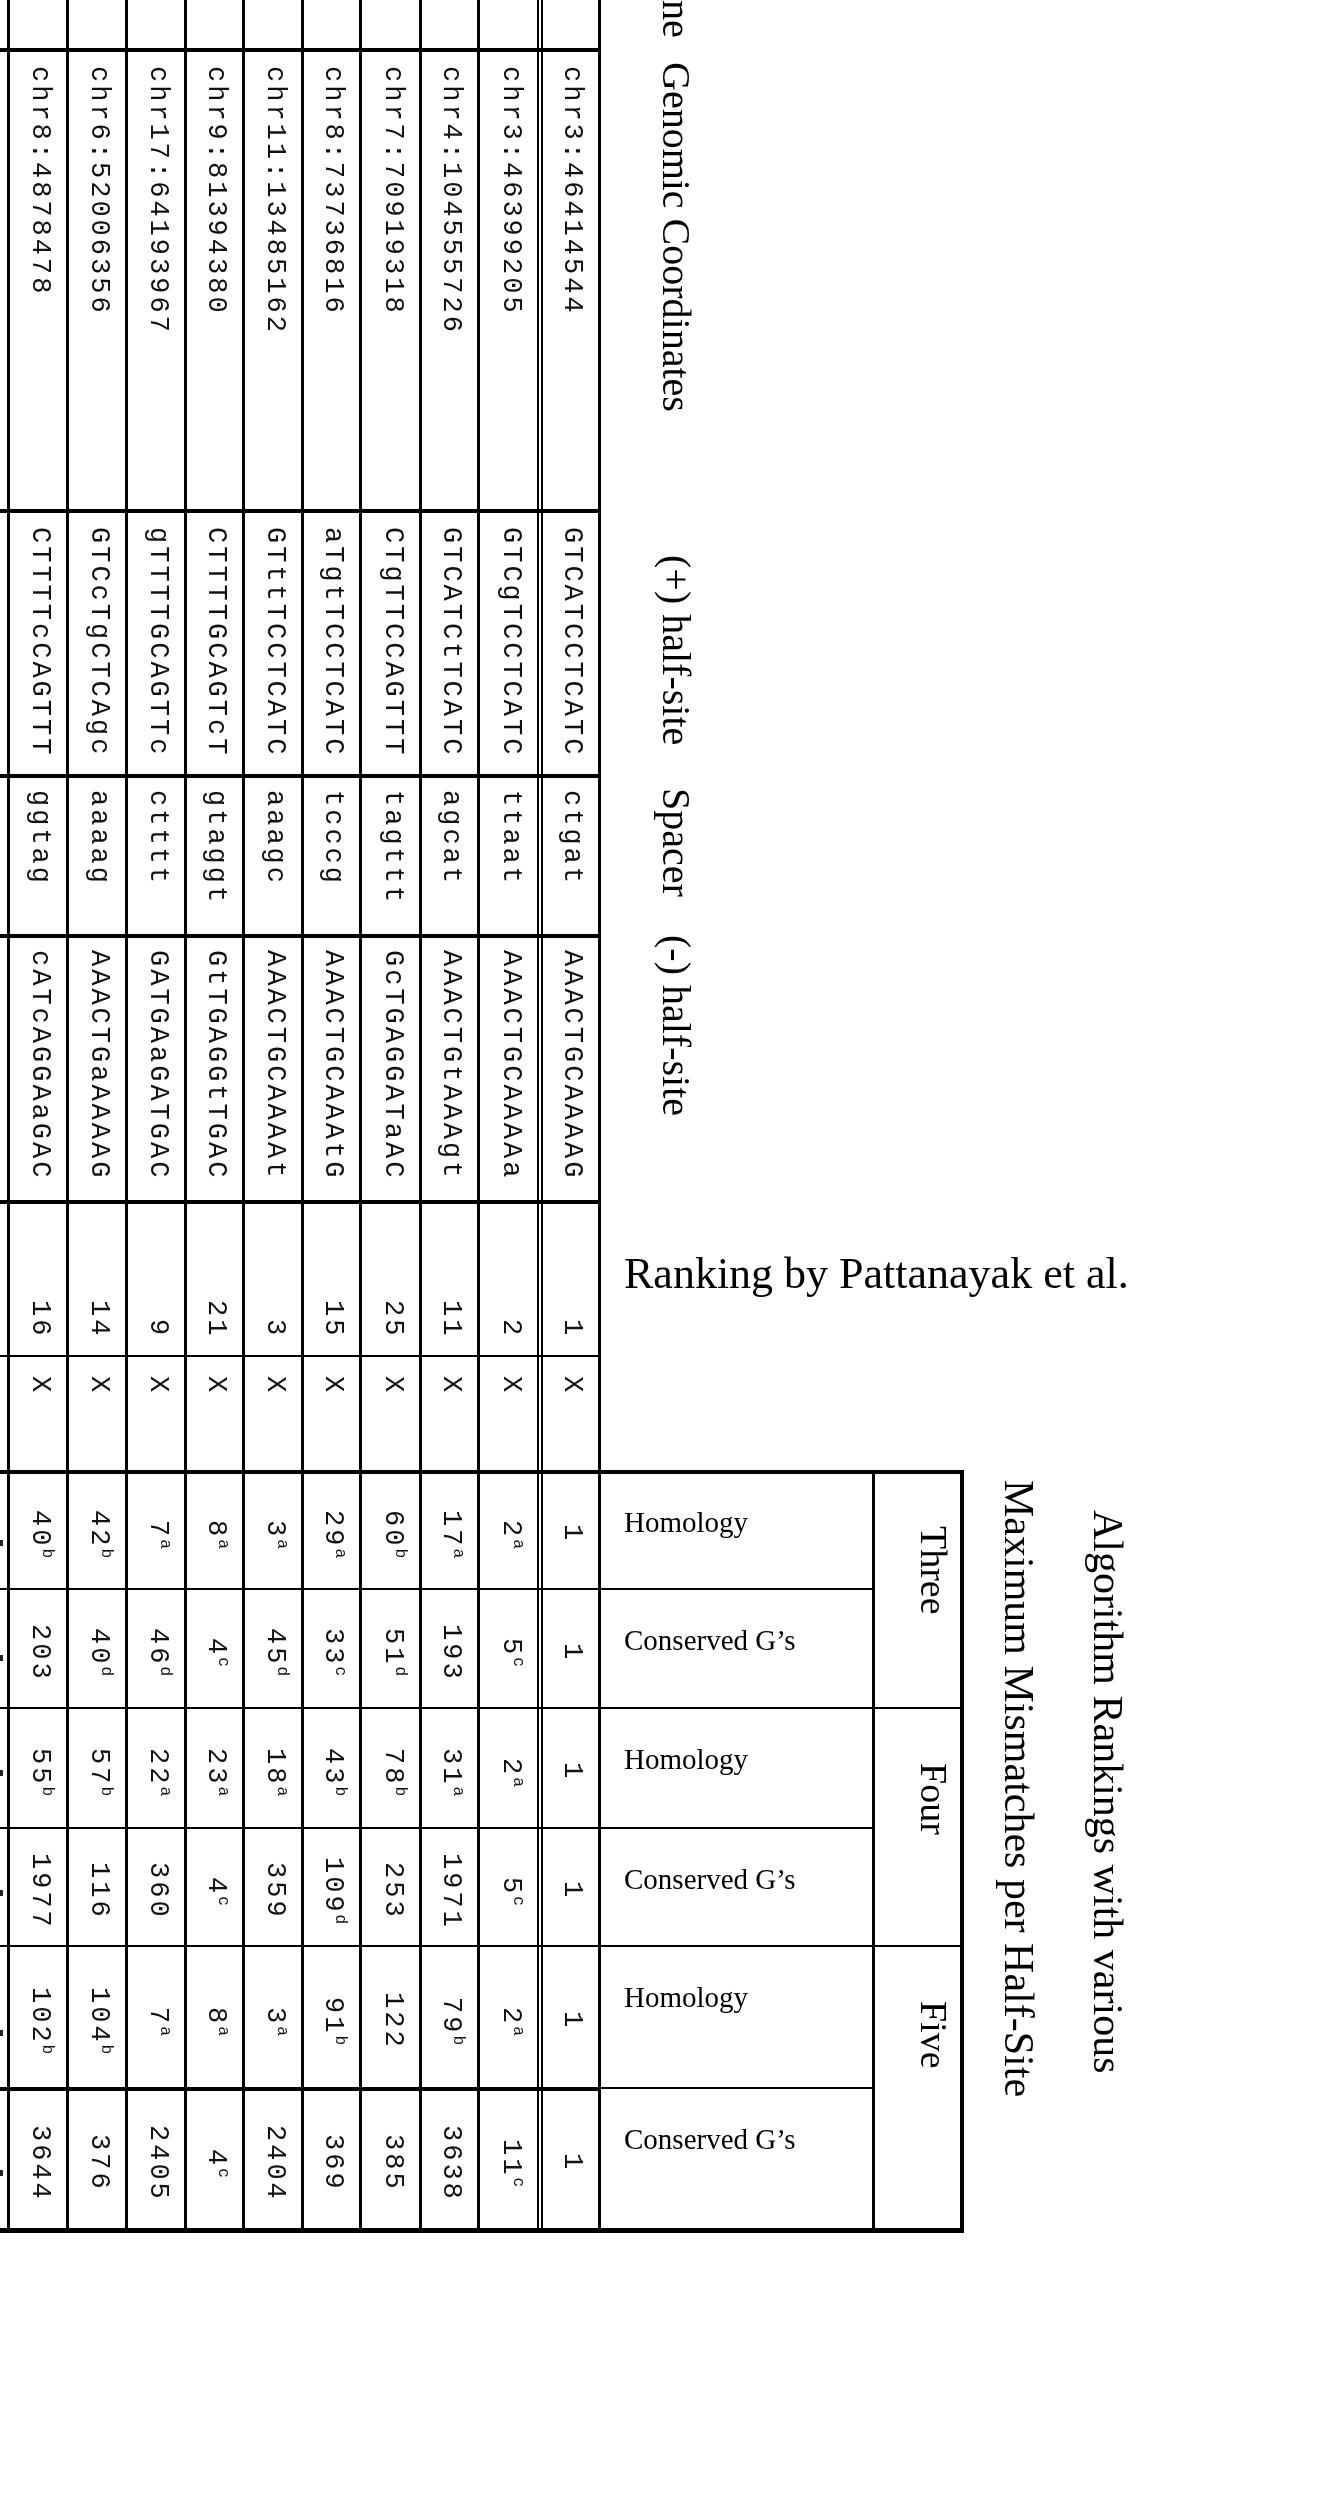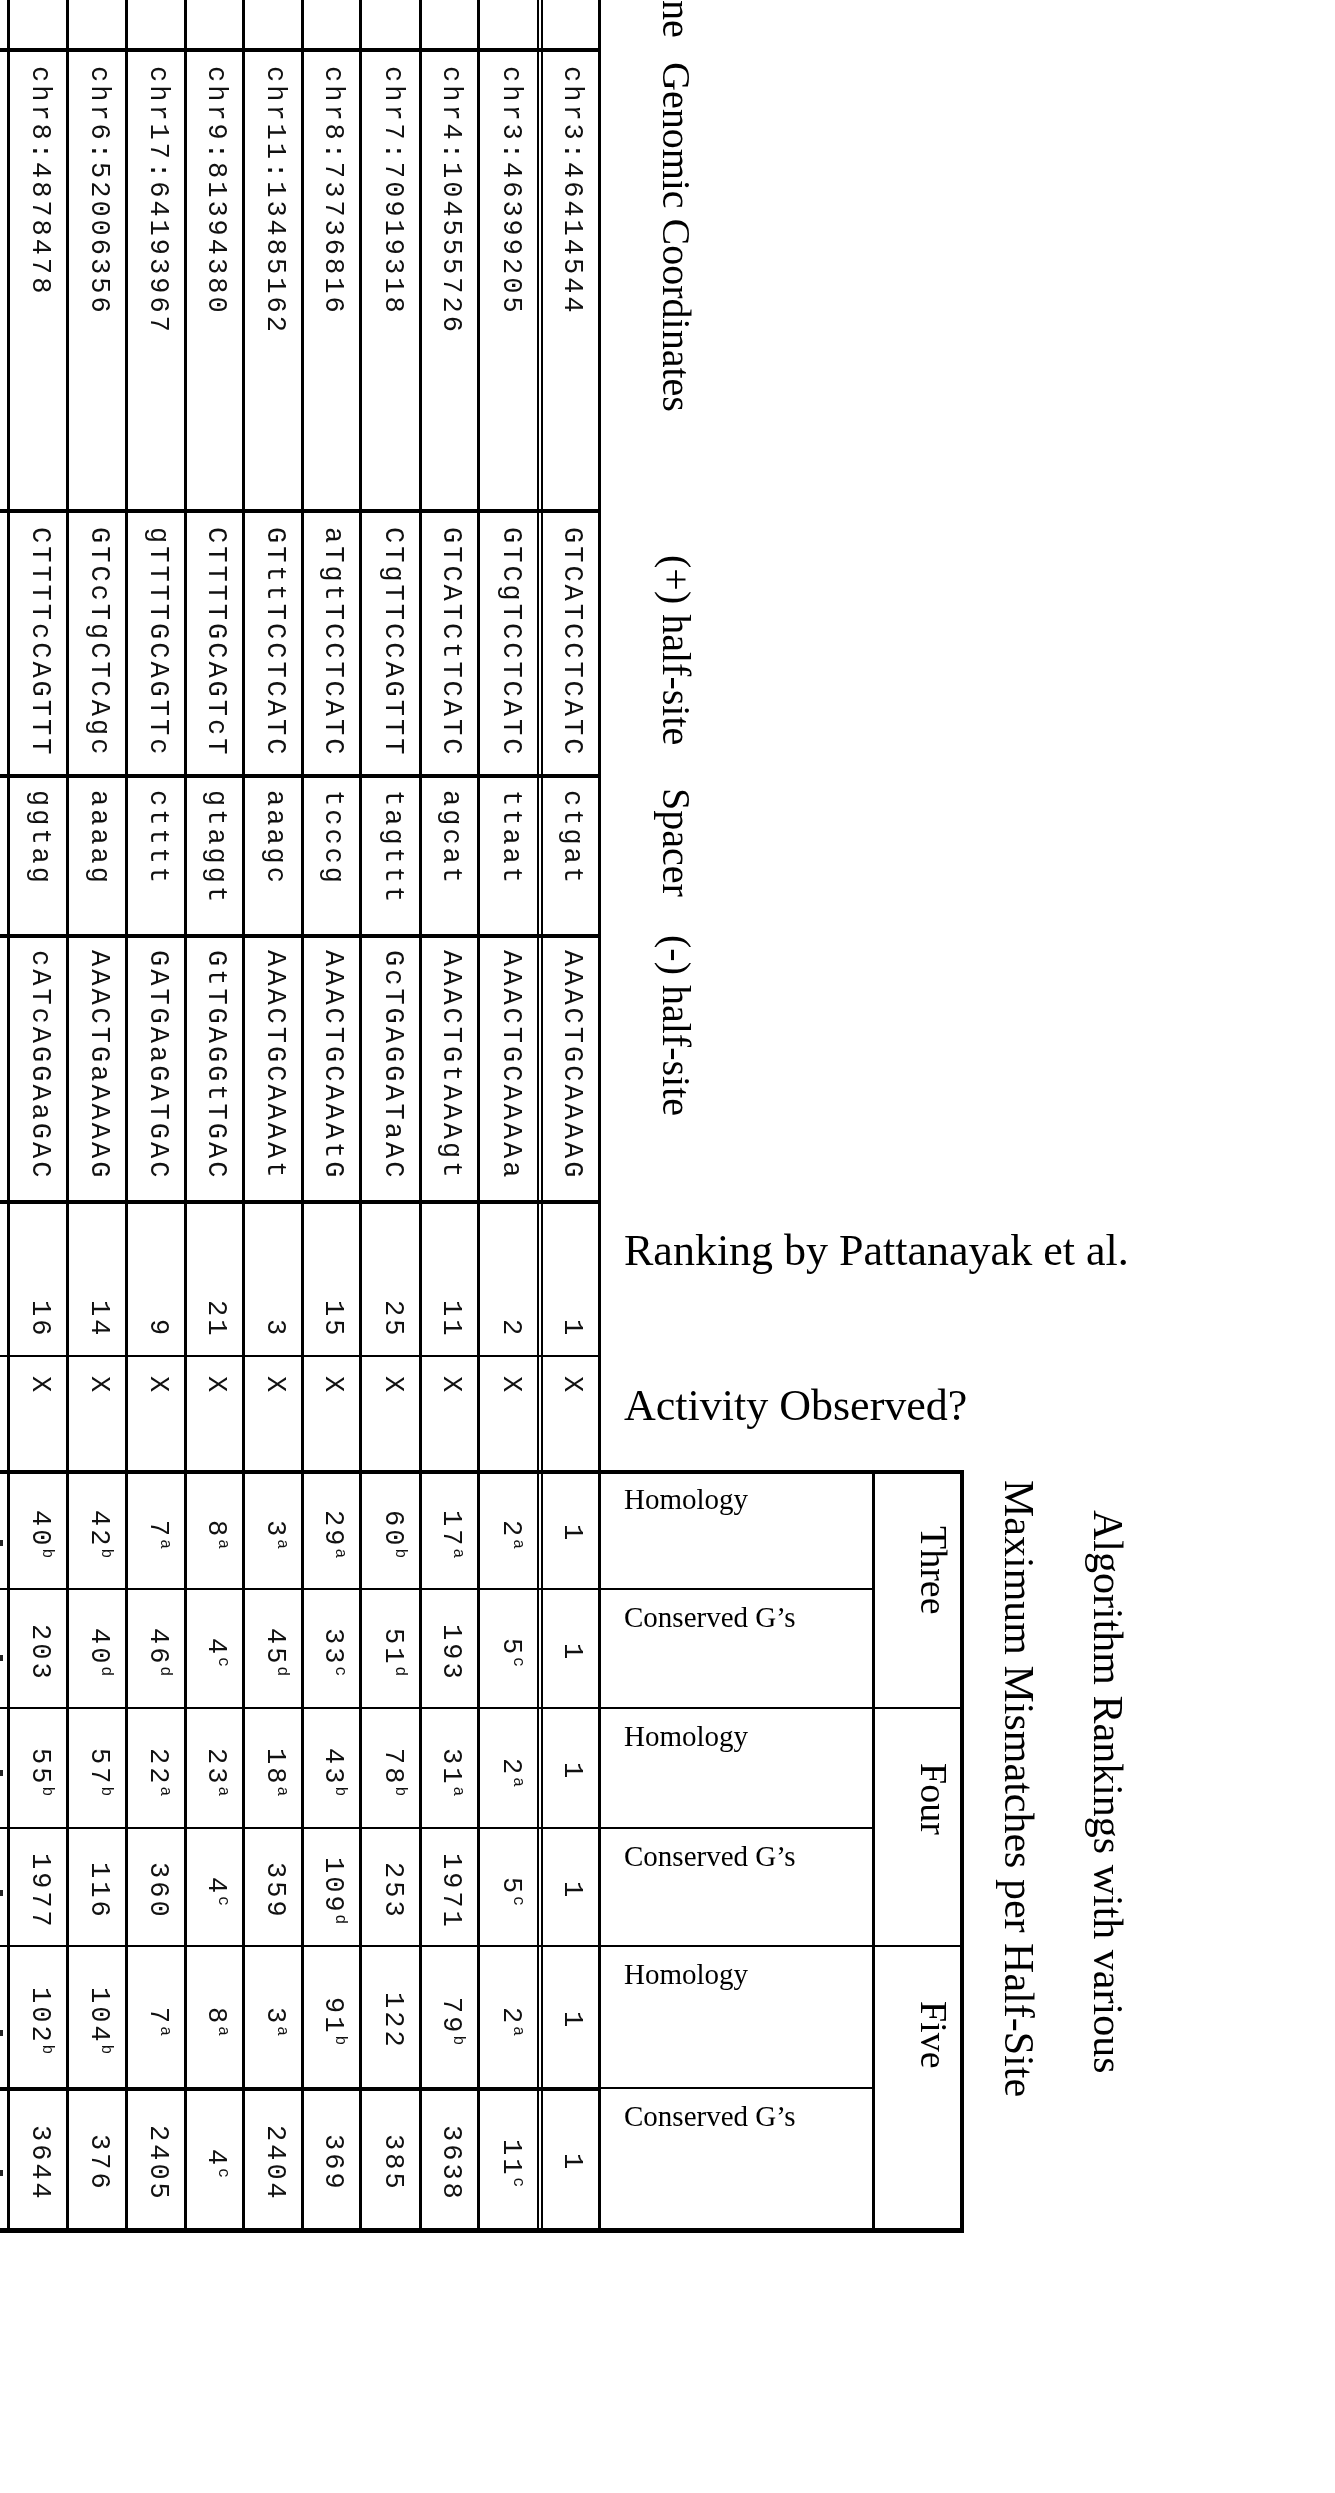--- a/index.html
+++ b/index.html
@@ -3,21 +3,21 @@
 <meta charset="utf-8">
 <style>
   html, body { margin: 0; padding: 0; background: #ffffff; }
   body { width: 1335px; height: 2493px; position: relative; overflow: hidden; }
   .page { position: absolute; left: 0; top: 0; width: 1335px; height: 2493px; }
   .hline, .vline { position: absolute; background: #000; }
   .rot { position: absolute; white-space: nowrap; transform-origin: 0 0; transform: rotate(90deg); }
   .mono { font-family: "Liberation Mono", "DejaVu Sans Mono", monospace; font-size: 27px; color: #111; letter-spacing: 3px; font-weight: 300; }
   .serif { font-family: "Liberation Serif", "DejaVu Serif", serif; color: #000; }
   .hdr { font-size: 40px; }
-  .lbl { font-size: 31px; position: absolute; white-space: nowrap; }
+  .lbl { font-size: 31px; position: absolute; white-space: nowrap; margin-top: 23px; }
   sup { font-size: 60%; vertical-align: super; line-height: 0; letter-spacing: 0; }
 </style>
 </head>
 <body>
 
 <div class="page" id="page">
     <div class="hline" style="left: 0px; top: 48px; width: 600px; height: 4px;"></div>
     <div class="hline" style="left: 0px; top: 509px; width: 600px; height: 4px;"></div>
     <div class="hline" style="left: 0px; top: 774px; width: 600px; height: 4px;"></div>
     <div class="hline" style="left: 0px; top: 934px; width: 600px; height: 4px;"></div>
@@ -49,21 +49,20 @@
     <div class="vline" style="left: 541px; top: 0px; width: 2px; height: 2230px;"></div>
     <div class="vline" style="left: 598px; top: 0px; width: 3px; height: 2230px;"></div>
     <div class="vline" style="left: 872px; top: 1470px; width: 3px; height: 760px;"></div>
     <div class="vline" style="left: 960px; top: 1470px; width: 4px; height: 763px;"></div>
     <div class="rot serif hdr" style="left: 700px; top: 0px;">ne</div>
     <div class="rot serif hdr" style="left: 700px; top: 62px;">Genomic Coordinates</div>
     <div class="rot serif hdr" style="left: 700px; top: 555px;">(+) half-site</div>
     <div class="rot serif hdr" style="left: 700px; top: 788px;">Spacer</div>
     <div class="rot serif hdr" style="left: 700px; top: 935px;">(-) half-site</div>
     <div class="lbl serif " style="left: 624px; top: 1225px; font-size: 44px;">Ranking by Pattanayak et al.</div>
-    <div class="lbl serif " style="left: 624px; top: 1380px; font-size: 44px;">Activity Observed?</div>
     <div class="lbl serif " style="left: 624px; top: 1483px; font-size: 29px;">Homology</div>
     <div class="lbl serif " style="left: 624px; top: 1601px; font-size: 29px;">Conserved G’s</div>
     <div class="rot serif" style="left: 956px; top: 1526px; font-size: 38px;">Three</div>
     <div class="lbl serif " style="left: 624px; top: 1720px; font-size: 29px;">Homology</div>
     <div class="lbl serif " style="left: 624px; top: 1840px; font-size: 29px;">Conserved G’s</div>
     <div class="rot serif" style="left: 956px; top: 1763px; font-size: 38px;">Four</div>
     <div class="lbl serif " style="left: 624px; top: 1958px; font-size: 29px;">Homology</div>
     <div class="lbl serif " style="left: 624px; top: 2100px; font-size: 29px;">Conserved G’s</div>
     <div class="rot serif" style="left: 956px; top: 2001px; font-size: 38px;">Five</div>
     <div class="rot serif" style="left: 1132px; top: 1510px; font-size: 42px;">Algorithm Rankings with various</div>

